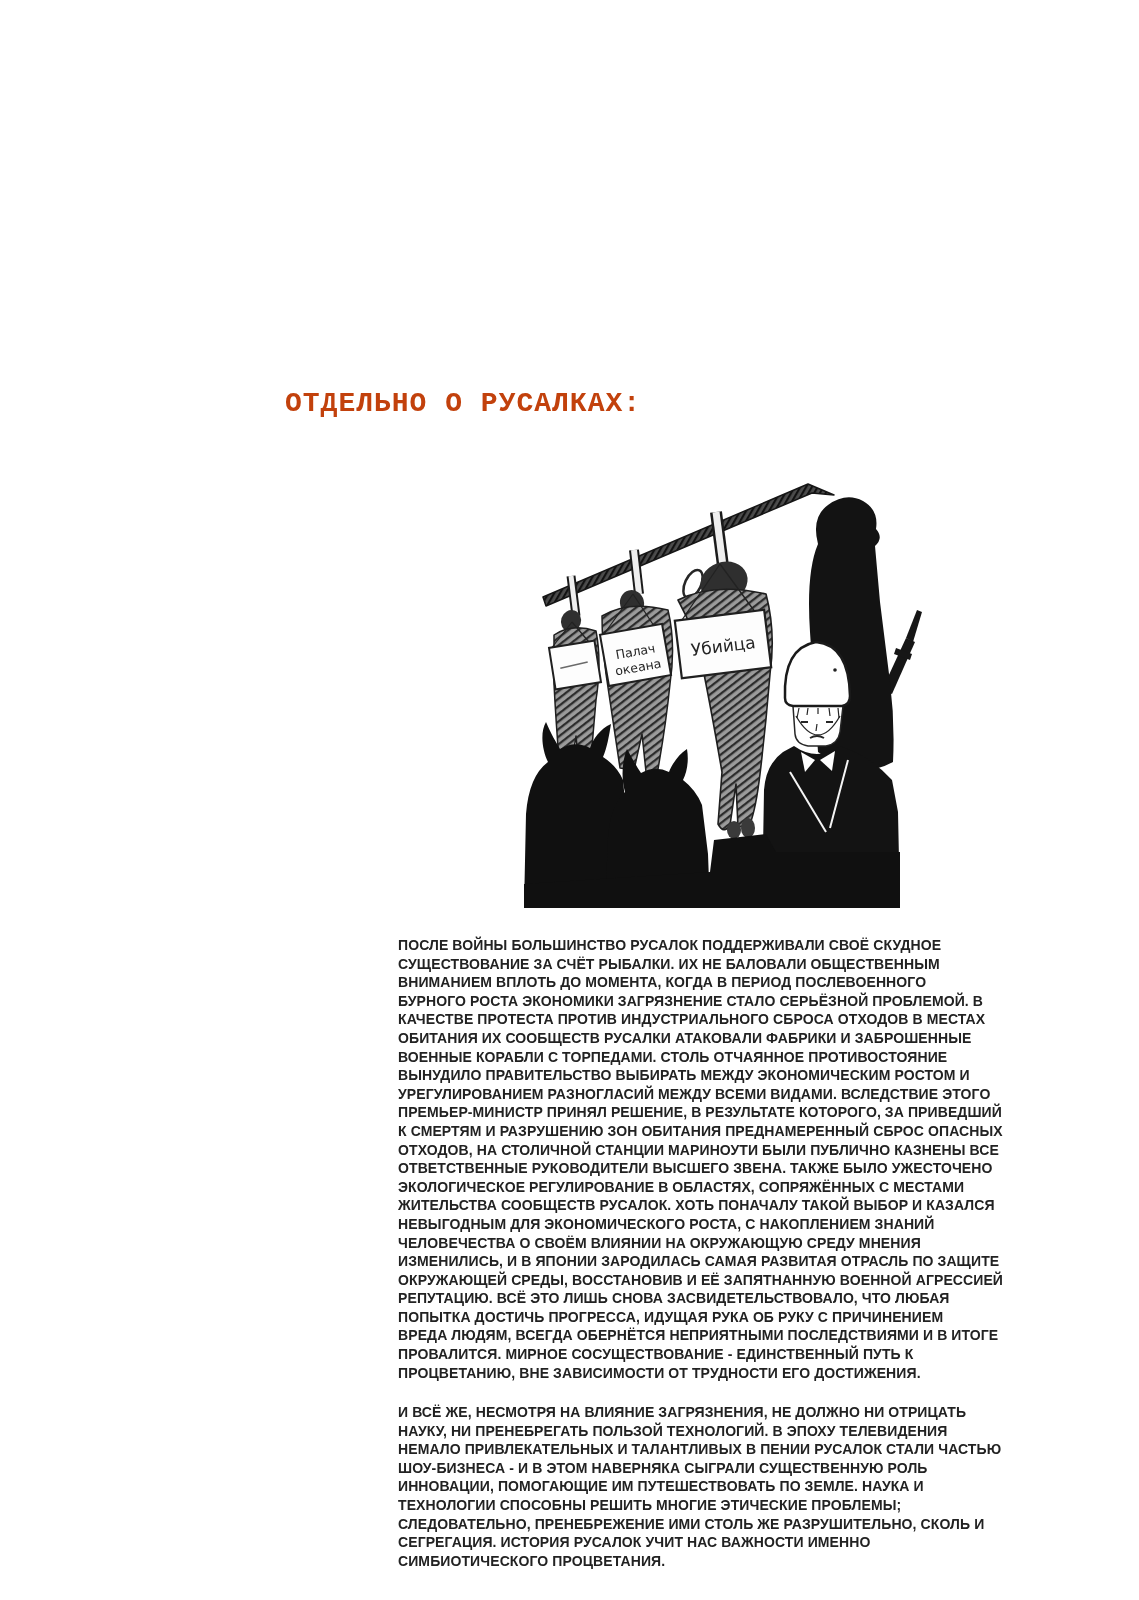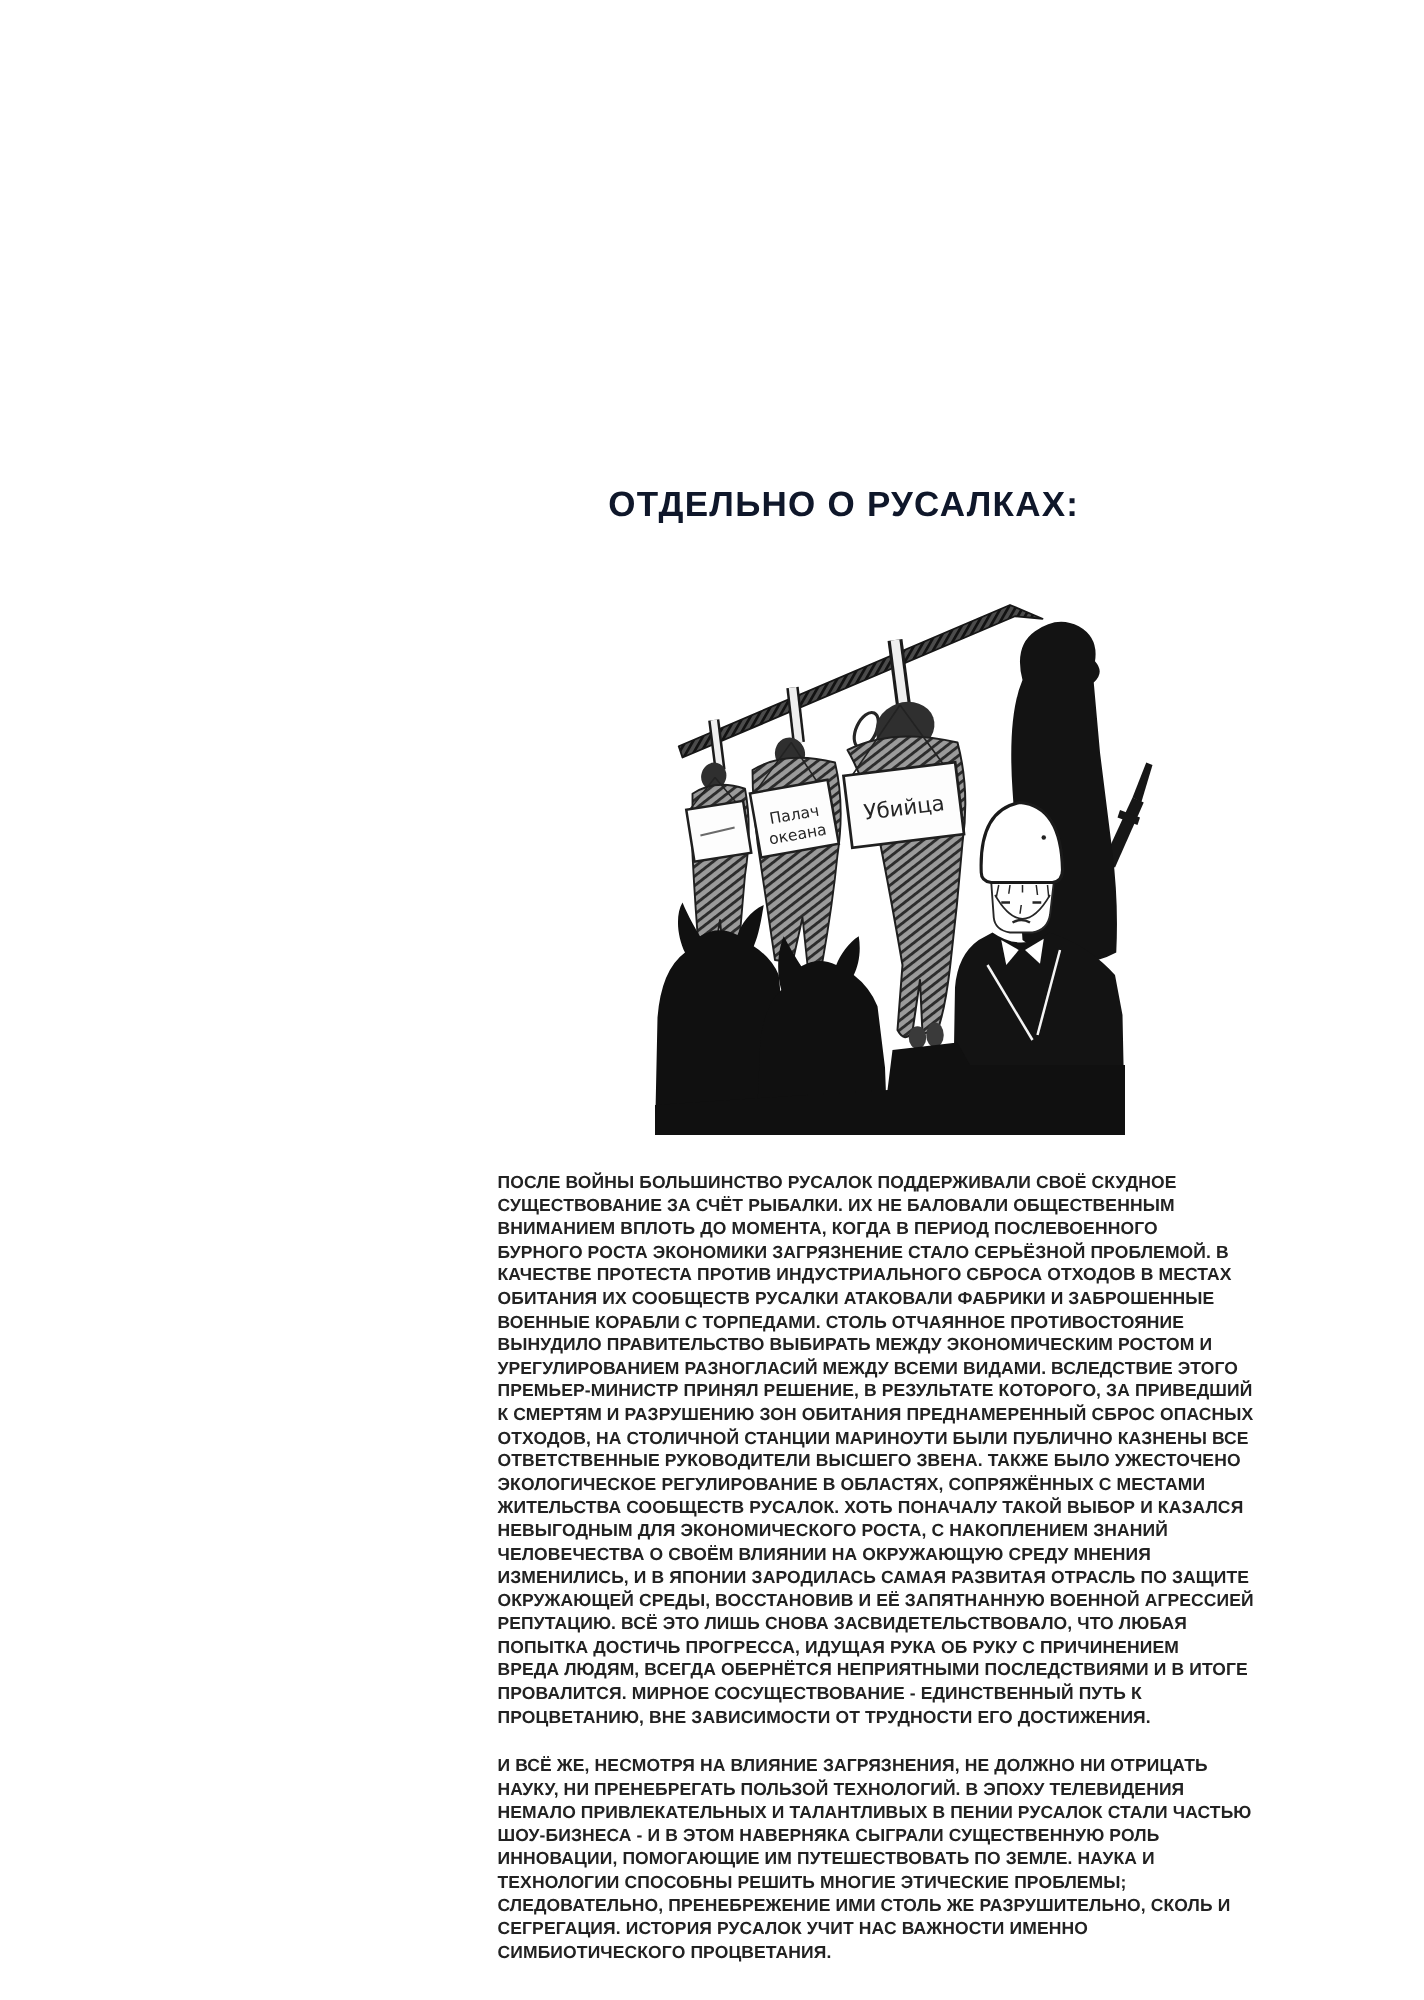--- a/index.html
+++ b/index.html
@@ -7,24 +7,24 @@
     position:relative;
     width:1139px;height:1600px;
     background:#ffffff;
     overflow:hidden;
     font-family:"Liberation Sans",sans-serif;
     color:#1e1e1e;
   }
   .title-block{
     position:absolute;
     left:285px;top:387px;width:780px;
-    text-align:center;
     font-weight:bold;
-    color:#0f172a;
+    color:#c2410c;
     letter-spacing:1px;
+    font-family:Liberation Mono, monospace;
   }
   .title-line1{font-size:28px;line-height:34px;}
   .title-line2{font-size:33px;line-height:40px;}
   .illustration{
     position:absolute;
     left:496px;top:472px;
     width:430px;height:436px;
   }
   .body-text{
     position:absolute;

